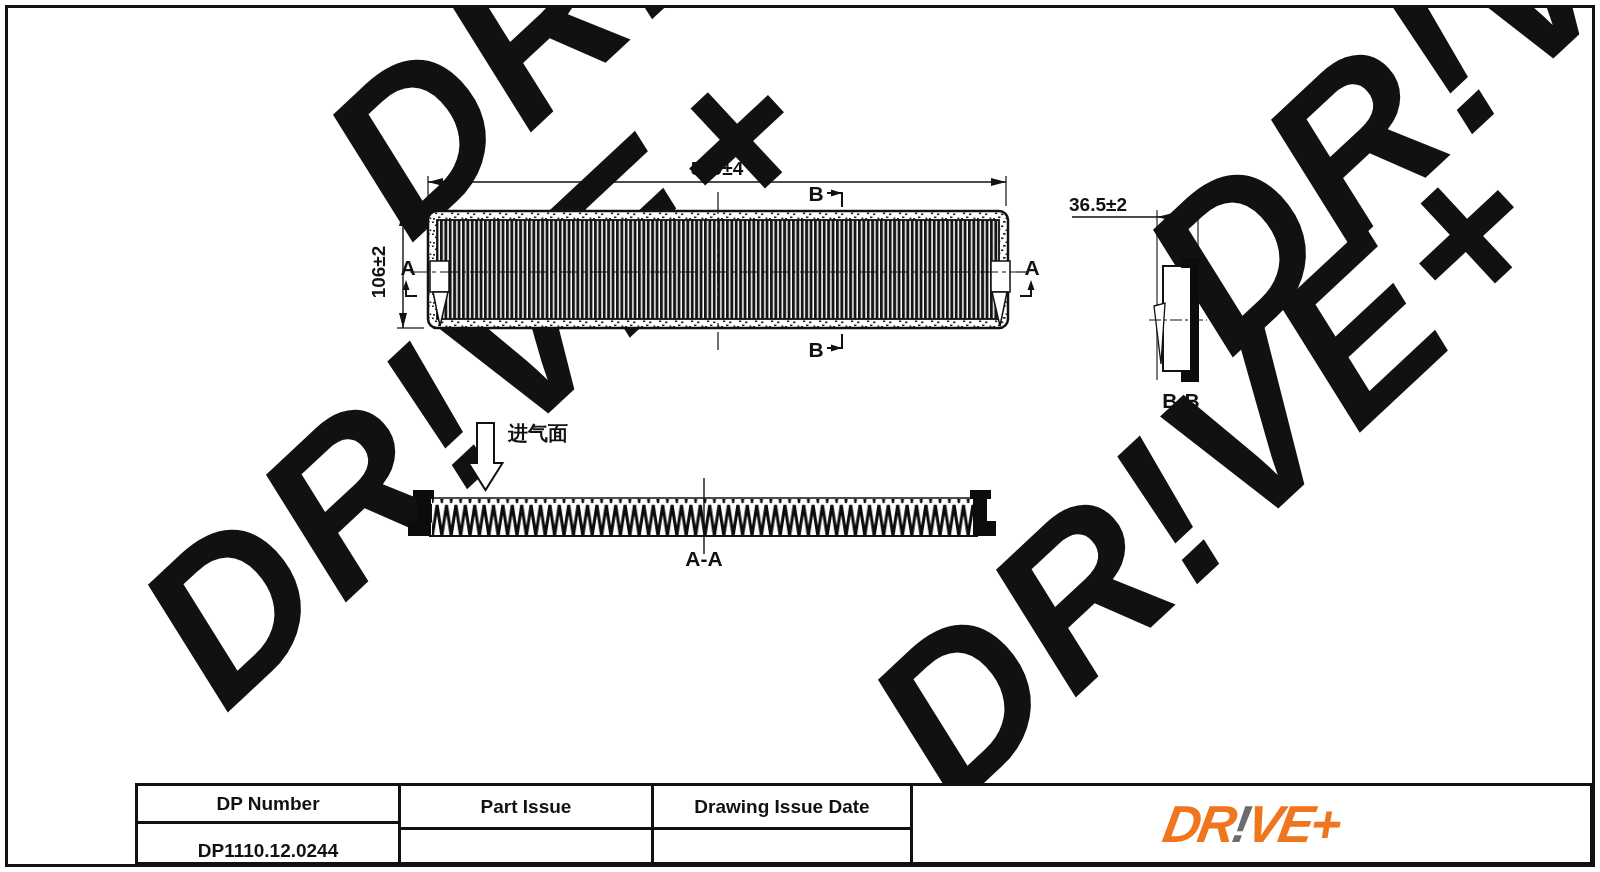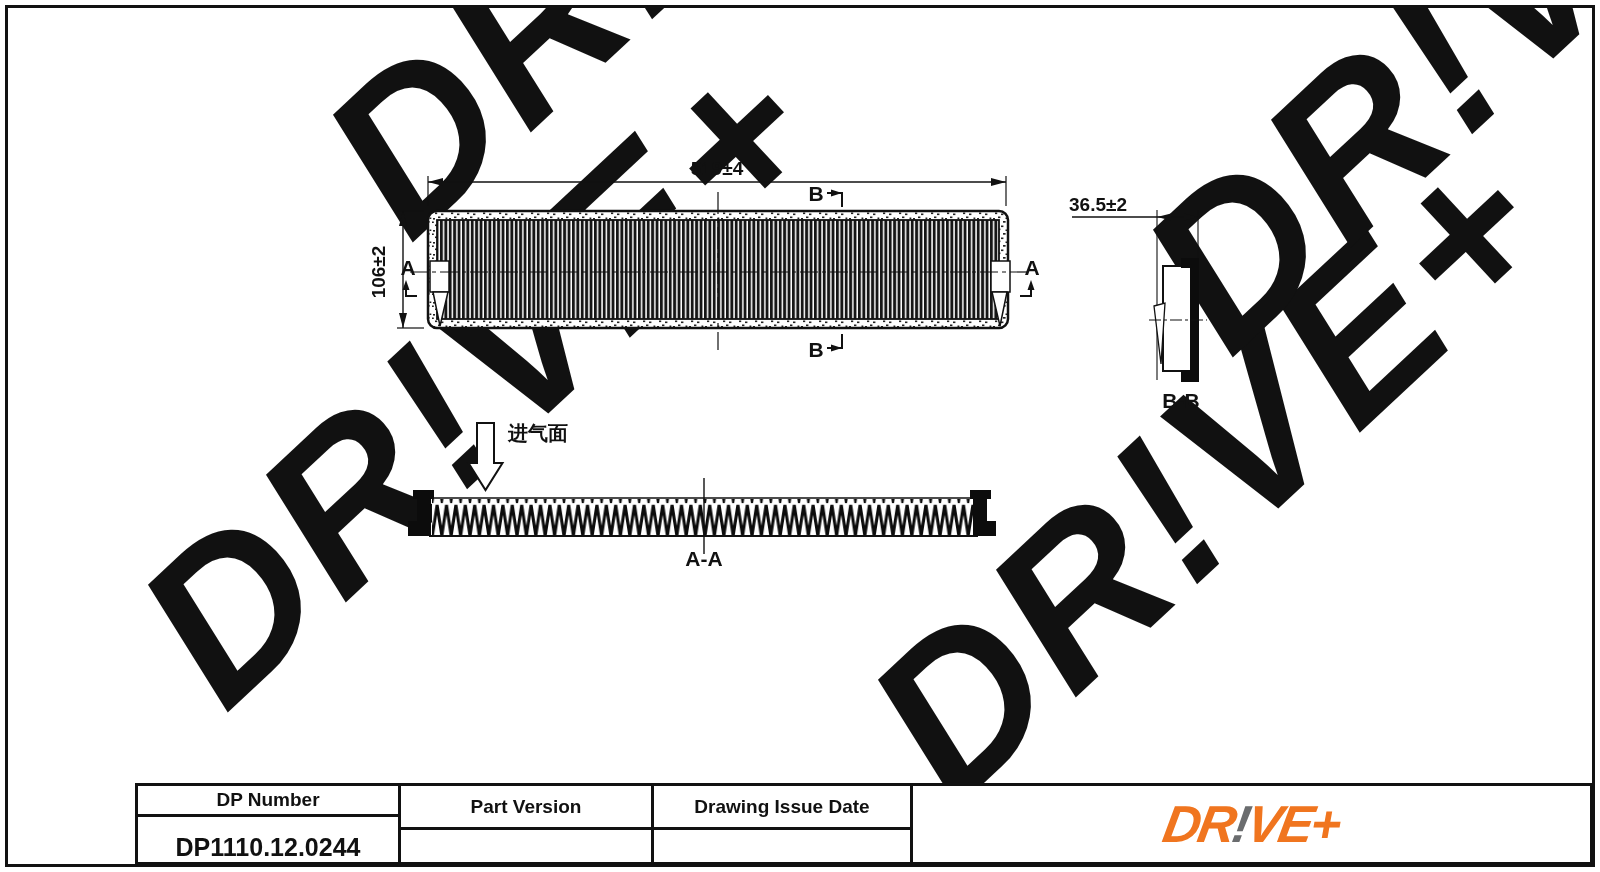--- a/index.html
+++ b/index.html
@@ -14,21 +14,21 @@
   .wm{font-size:215px;font-weight:bold;font-style:italic;letter-spacing:6px;}
 
   
   .titleblock{position:absolute;left:135px;top:783px;right:7px;bottom:7px;
               border:3px solid #111;display:flex;background:#fff;}
   .tb-col{display:flex;flex-direction:column;}
   .tb-col + .tb-col{border-left:3px solid #111;}
   .tb-head{height:41px;border-bottom:3px solid #111;display:flex;align-items:center;justify-content:center;
            font-size:19px;font-weight:bold;color:#111;}
   .tb-val{flex:1;display:flex;align-items:center;justify-content:center;
-          font-size:25px;font-weight:bold;color:#111;}
+          font-size:19px;font-weight:bold;color:#111;}
   .c1{width:260px;gap:16px;} .c2{width:250px;} .c3{width:327px;} .c4{width:256px;}
   .tb-logo{flex:1;display:flex;align-items:center;justify-content:center;}
   .logo{font-style:italic;font-weight:800;font-size:52px;letter-spacing:-3px;
         transform:skewX(-10deg);white-space:nowrap;line-height:1;}
   .logo .or{color:#F0751F;}
   .logo .gr{color:#6A6C6E;}
 </style>
 </head>
 <body>
 
@@ -166,21 +166,21 @@
       <text class="sectxt" x="1181" y="408" text-anchor="middle">B-B</text>
     </g>
   </svg>
 
   <div class="titleblock">
     <div class="tb-col c1">
       <div class="tb-head">DP Number</div>
       <div class="tb-val">DP1110.12.0244</div>
     </div>
     <div class="tb-col c2">
-      <div class="tb-head">Part Version</div>
+      <div class="tb-head">Part Issue</div>
     </div>
     <div class="tb-col c4">
       <div class="tb-head">Drawing Issue Date</div>
     </div>
     <div class="tb-col tb-logo">
       <div class="logo"><span class="or">DR</span><span class="gr">!</span><span class="or">VE+</span></div>
     </div>
   </div>
 
   <div class="frame"></div>

